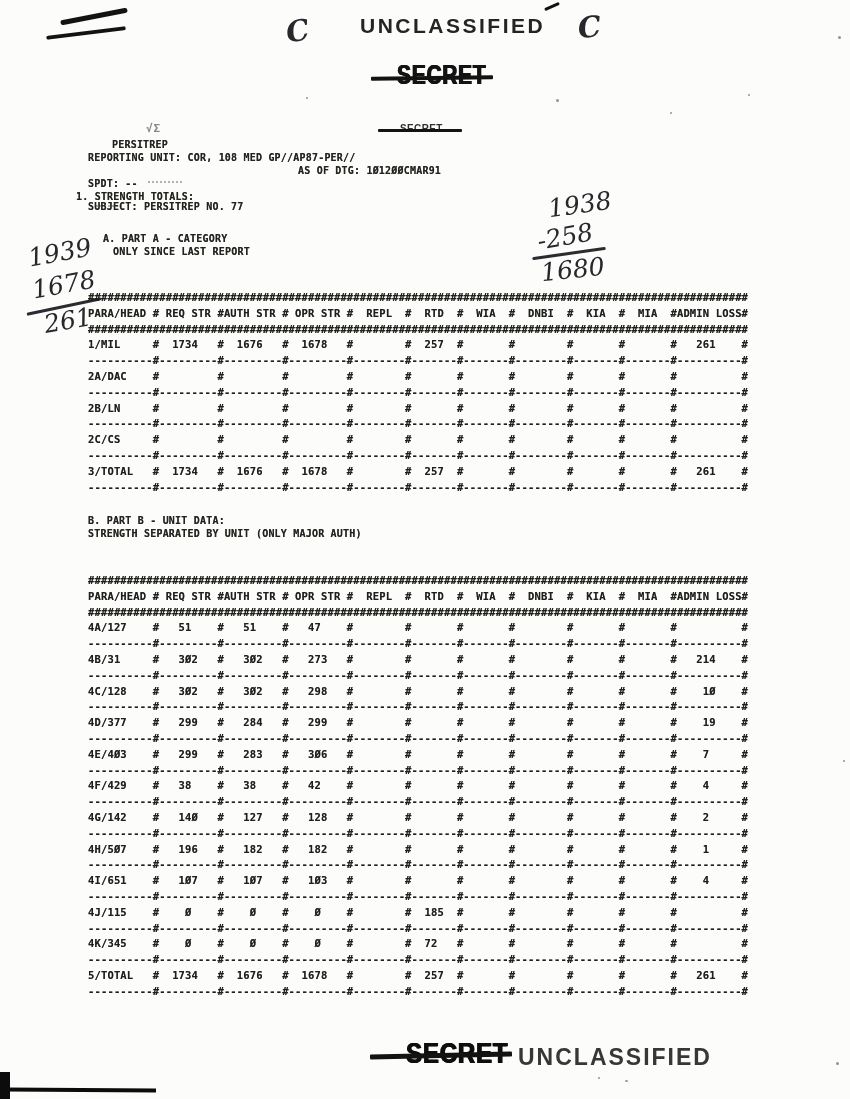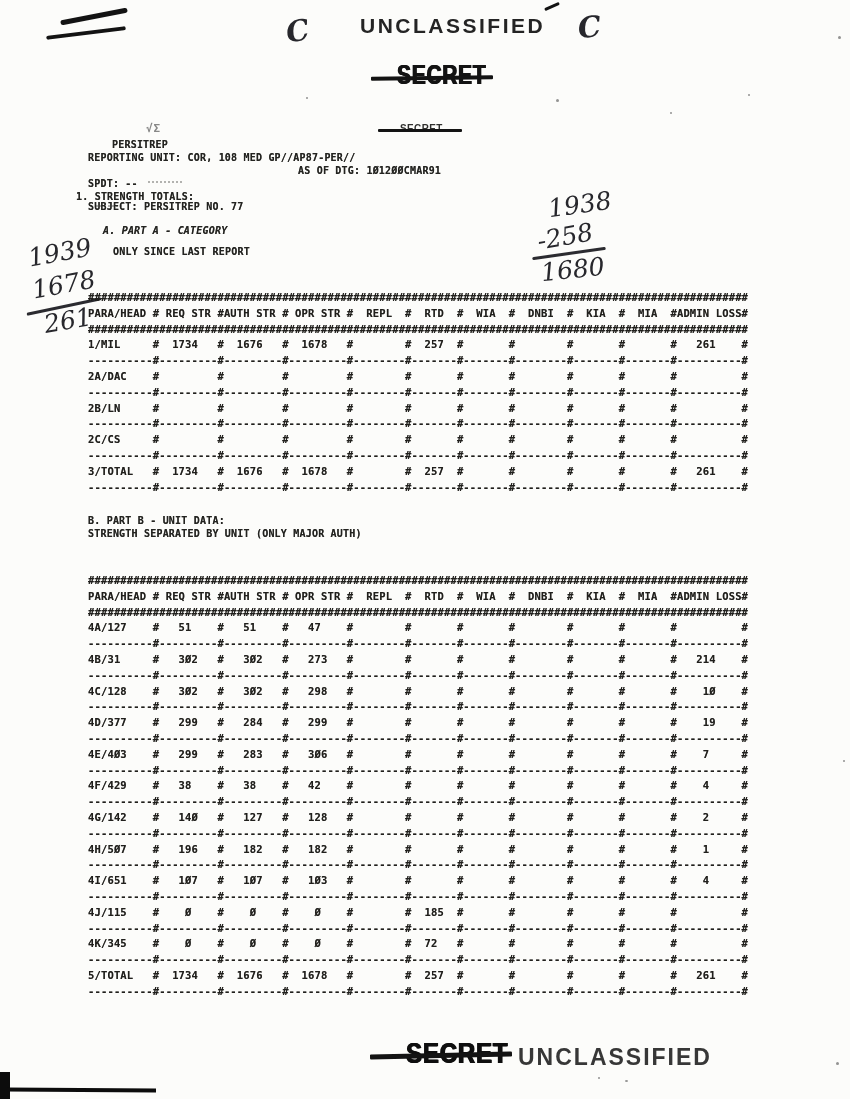--- a/index.html
+++ b/index.html
@@ -103,21 +103,21 @@
 
   <div class="tl" style="left:88px;top:139px;margin-left:24px;">PERSITREP</div>
   <div class="tl" style="left:88px;top:152px;">REPORTING UNIT: COR, 108 MED GP//AP87-PER//</div>
   <div class="tl" style="left:88px;top:165px;margin-top:36px;">SUBJECT: PERSITREP NO. 77</div>
   <div class="tl" style="left:298px;top:165px;">AS OF DTG: 1Ø12ØØCMAR91</div>
   <div class="tl" style="left:88px;top:178px;">SPDT: --</div>
   <div class="dots" style="left:148px;top:180px;width:34px;"></div>
   <div class="tl" style="left:76px;top:191px;">1. STRENGTH TOTALS:</div>
   <div class="dots" style="left:96px;top:204px;width:26px;"></div>
 
-  <div class="tl" style="left:103px;top:225px;font-style:italic;">A. PART A - CATEGORY</div>
+  <div class="tl" style="left:103px;top:233px;">A. PART A - CATEGORY</div>
   <div class="tl" style="left:103px;top:246px;margin-left:10px;">ONLY SINCE LAST REPORT</div>
 
   <div class="hand hand-num" style="left:548px;top:190px;transform:rotate(-8deg);">1938</div>
   <div class="hand hand-num" style="left:537px;top:222px;transform:rotate(-10deg);">-258</div>
   <div class="hand-line" style="left:532px;top:252px;width:74px;transform:rotate(-8deg);"></div>
   <div class="hand hand-num" style="left:541px;top:255px;transform:rotate(-6deg);">1680</div>
 
   <div class="hand hand-num" style="left:28px;top:238px;transform:rotate(-10deg);">1939</div>
   <div class="hand hand-num" style="left:32px;top:270px;transform:rotate(-10deg);">1678</div>
   <div class="hand-line" style="left:26px;top:305px;width:76px;transform:rotate(-12deg);"></div>

